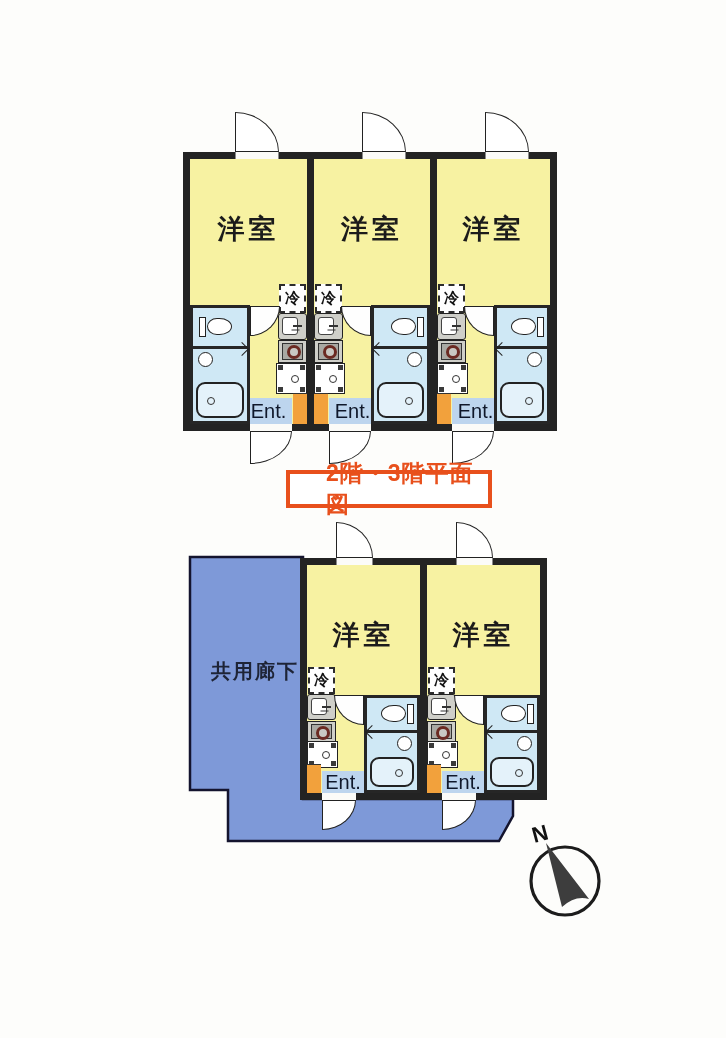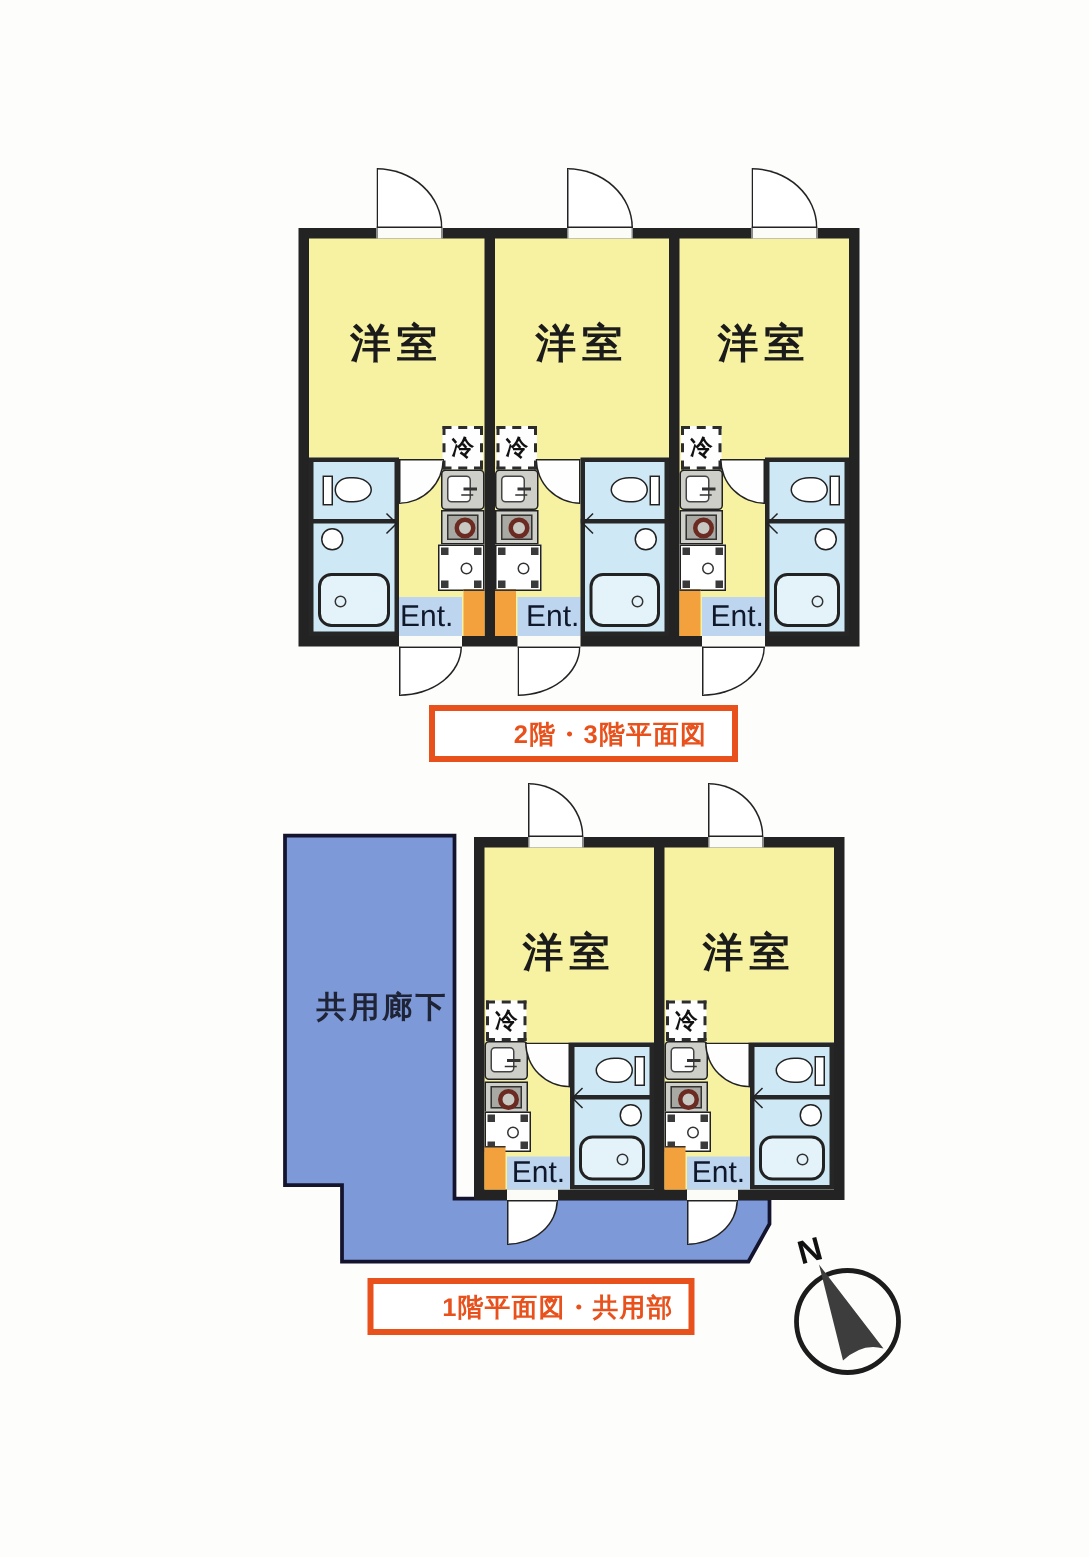--- a/index.html
+++ b/index.html
@@ -126,26 +126,26 @@
 
   .ent-gap{position:absolute;top:100%;height:7px;left:15px;width:42px;background:#fbfbf8;box-sizing:border-box;}
   .ent-door{position:absolute;top:calc(100% + 7px);left:15px;width:42px;height:33px;
         background:#fff;border:1.4px solid #222;box-sizing:border-box;border-radius:0 0 100% 0;}
   .mirrored .ent-gap,.mirrored .ent-door{left:auto;right:15px}
   .plan-bottom .ent-gap{width:34px}
   .plan-bottom .ent-door{width:34px;height:30px}
 
   
   #corridor-svg{position:absolute;left:0;top:0;z-index:0;}
-  .plan{z-index:1;margin-left:16px;}
+  .plan{z-index:1;}
   .corridor-label{position:absolute;left:211px;top:658px;z-index:2;font-size:20px;
         font-weight:600;color:#1e2436;letter-spacing:2px;}
 
   .caption{position:absolute;background:#fff;border:4px solid var(--caption-red);
-        color:var(--caption-red);font-weight:bold;font-size:17px;letter-spacing:1px;
+        color:var(--caption-red);font-weight:bold;font-size:23px;letter-spacing:1px;
         display:flex;align-items:center;justify-content:center;box-sizing:border-box;z-index:3;padding-left:36px;}
   .caption-upper{left:286px;top:470px;width:206px;height:38px;}
   .caption-lower{left:245px;top:852px;width:218px;height:38px;}
 
   #compass-svg{position:absolute;left:515px;top:800px;z-index:2;}
 </style>
 </head>
 <body>
 
 <div id="canvas">
@@ -284,23 +284,20 @@
       </div>
       <div class="hall-door"></div>
       <div class="fold-mark"></div>
       <div class="ent-gap"></div>
       <div class="ent-door"></div>
     </div>
   </div>
 
   <div class="corridor-label">共用廊下</div>
 
-  <div class="caption caption-lower">
-    <span>1階平面図・共用部</span>
-  </div>
 
   <svg id="compass-svg" width="120" height="130">
     <circle cx="50" cy="81" r="34" fill="#fdfdfb" stroke="#1c1c1c" stroke-width="3.2"></circle>
     <path d="M31,43 L74,99 Q60,95 47,107 Z" fill="#3d3d3d"></path>
     <text x="17" y="42" transform="rotate(-15 22 34)" font-size="22" font-weight="bold" fill="#111" font-family="Liberation Sans, sans-serif">N</text>
   </svg>
 
 </div>
 
 </body></html>

